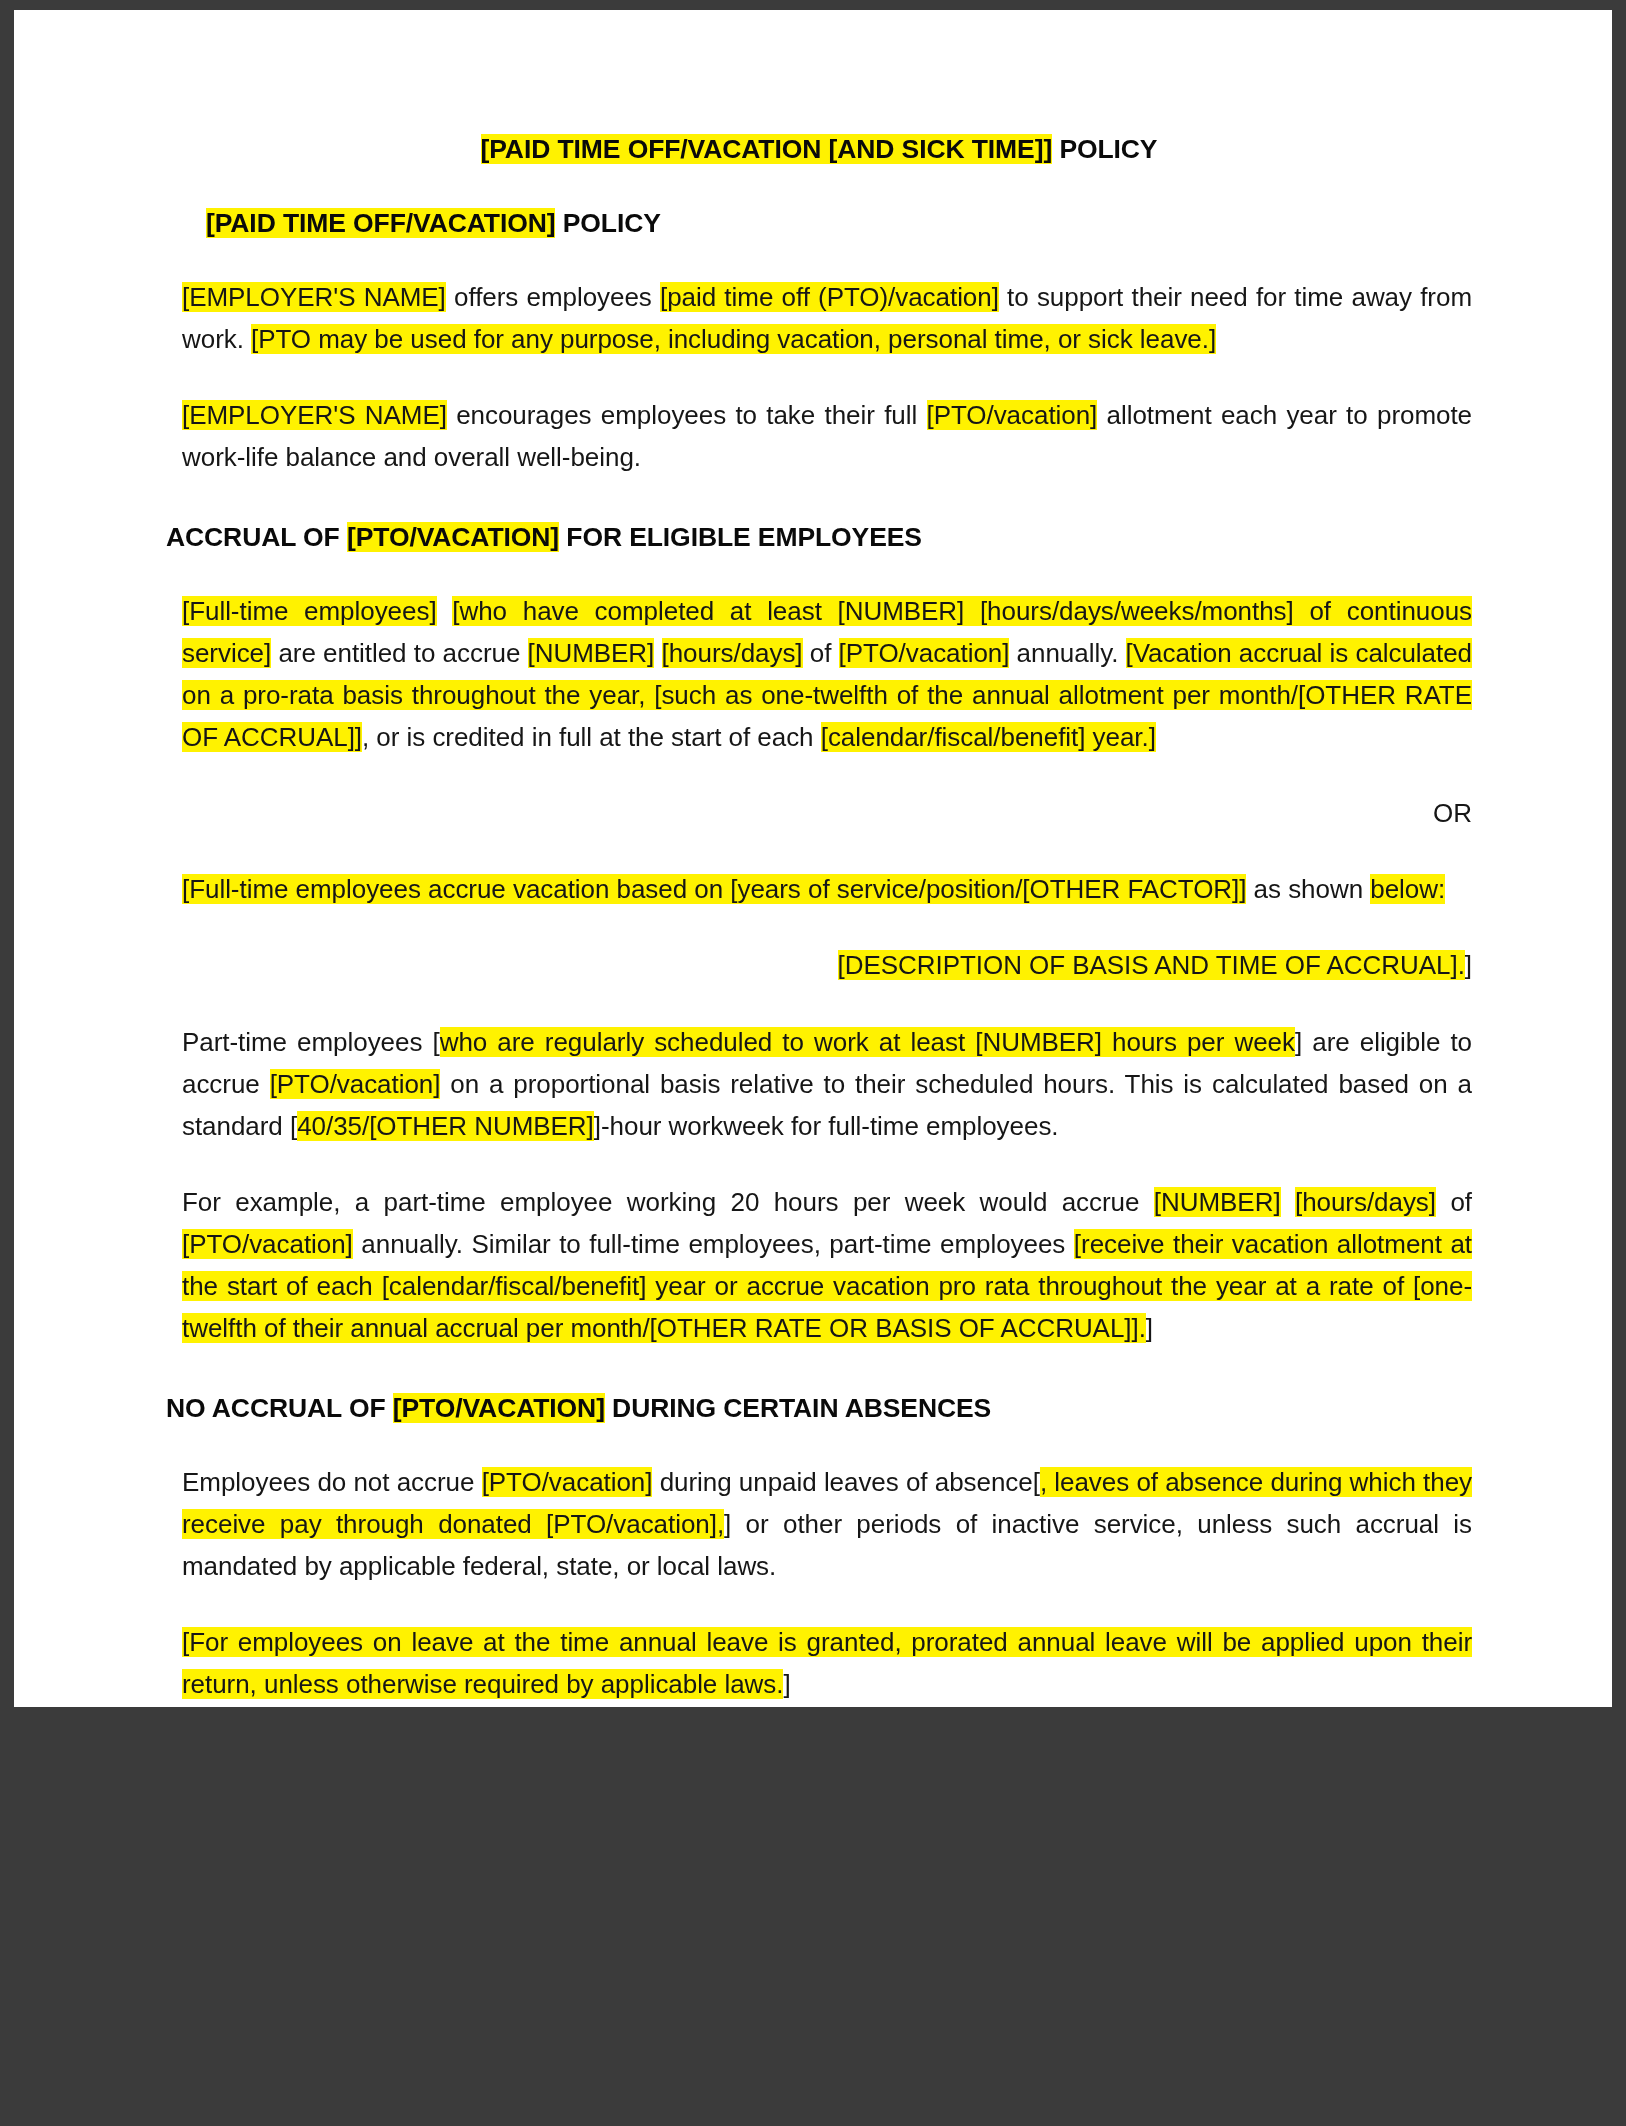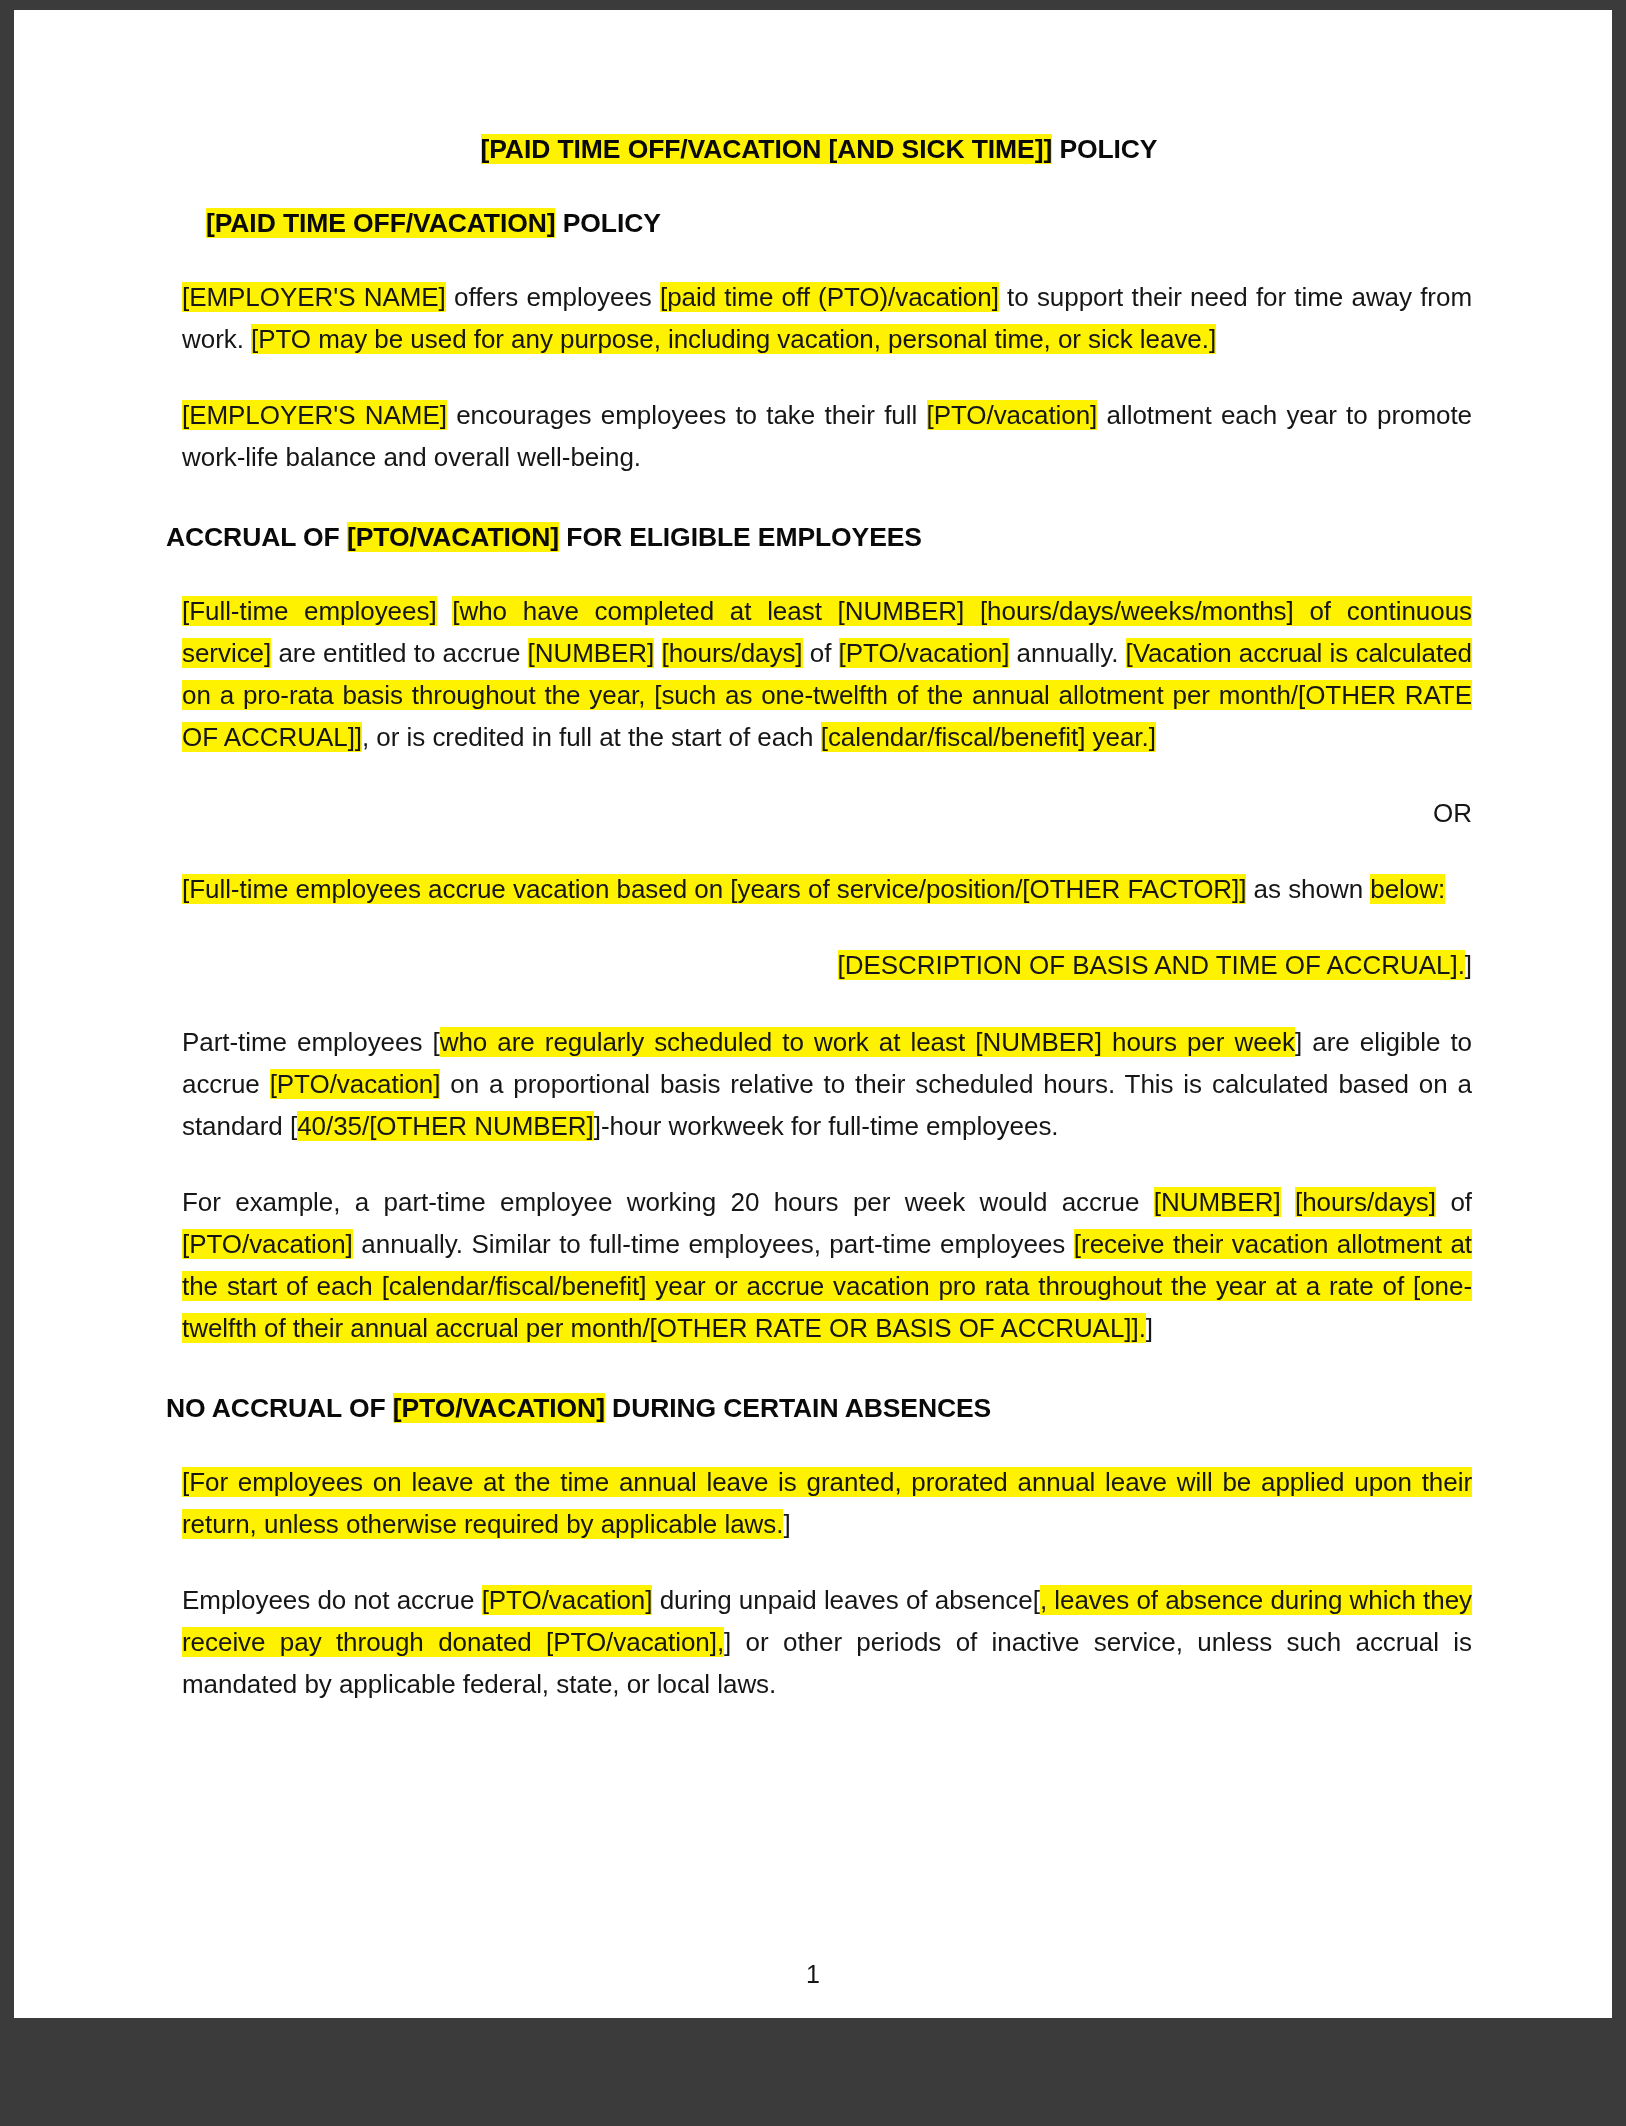--- a/index.html
+++ b/index.html
@@ -20,21 +20,21 @@
     width: 1626px;
     height: 2126px;
     background: #3b3b3b;
     box-sizing: border-box;
   }
   .page-sheet {
     position: absolute;
     left: 14px;
     top: 10px;
     width: 1598px;
-    height: 2008px;
+    height: 1697px;
     background: #ffffff;
     box-sizing: border-box;
     overflow: hidden;
   }
   .page-inner {
     position: absolute;
     left: 0;
     top: 0;
     width: 100%;
     height: 100%;
@@ -136,24 +136,24 @@
 
       <p class="body-para">
         <span>For example, a part-time employee working 20 hours per week would accrue </span><span class="hl">[NUMBER]</span><span> </span><span class="hl">[hours/days]</span><span> of </span><span class="hl">[PTO/vacation]</span><span> annually. Similar to full-time employees, part-time employees </span><span class="hl">[receive their vacation allotment at the start of each [calendar/fiscal/benefit] year or accrue vacation pro rata throughout the year at a rate of [one-twelfth of their annual accrual per month/[OTHER RATE OR BASIS OF ACCRUAL]].</span><span>]</span>
       </p>
 
       <h2 class="section-heading">
         <span>NO ACCRUAL OF </span><span class="hl">[PTO/VACATION]</span><span> DURING CERTAIN ABSENCES</span>
       </h2>
 
       <p class="body-para">
-        <span class="hl">[For employees on leave at the time annual leave is granted, prorated annual leave will be applied upon their return, unless otherwise required by applicable laws.</span><span>]</span>
+        <span>Employees do not accrue </span><span class="hl">[PTO/vacation]</span><span> during unpaid leaves of absence[</span><span class="hl">, leaves of absence during which they receive pay through donated [PTO/vacation],</span><span>] or other periods of inactive service, unless such accrual is mandated by applicable federal, state, or local laws.</span>
       </p>
 
       <p class="body-para">
-        <span>Employees do not accrue </span><span class="hl">[PTO/vacation]</span><span> during unpaid leaves of absence[</span><span class="hl">, leaves of absence during which they receive pay through donated [PTO/vacation],</span><span>] or other periods of inactive service, unless such accrual is mandated by applicable federal, state, or local laws.</span>
+        <span class="hl">[For employees on leave at the time annual leave is granted, prorated annual leave will be applied upon their return, unless otherwise required by applicable laws.</span><span>]</span>
       </p>
 
     </div>
 
     <div class="page-number">1</div>
   </div>
 </div>
 
 </body></html>

